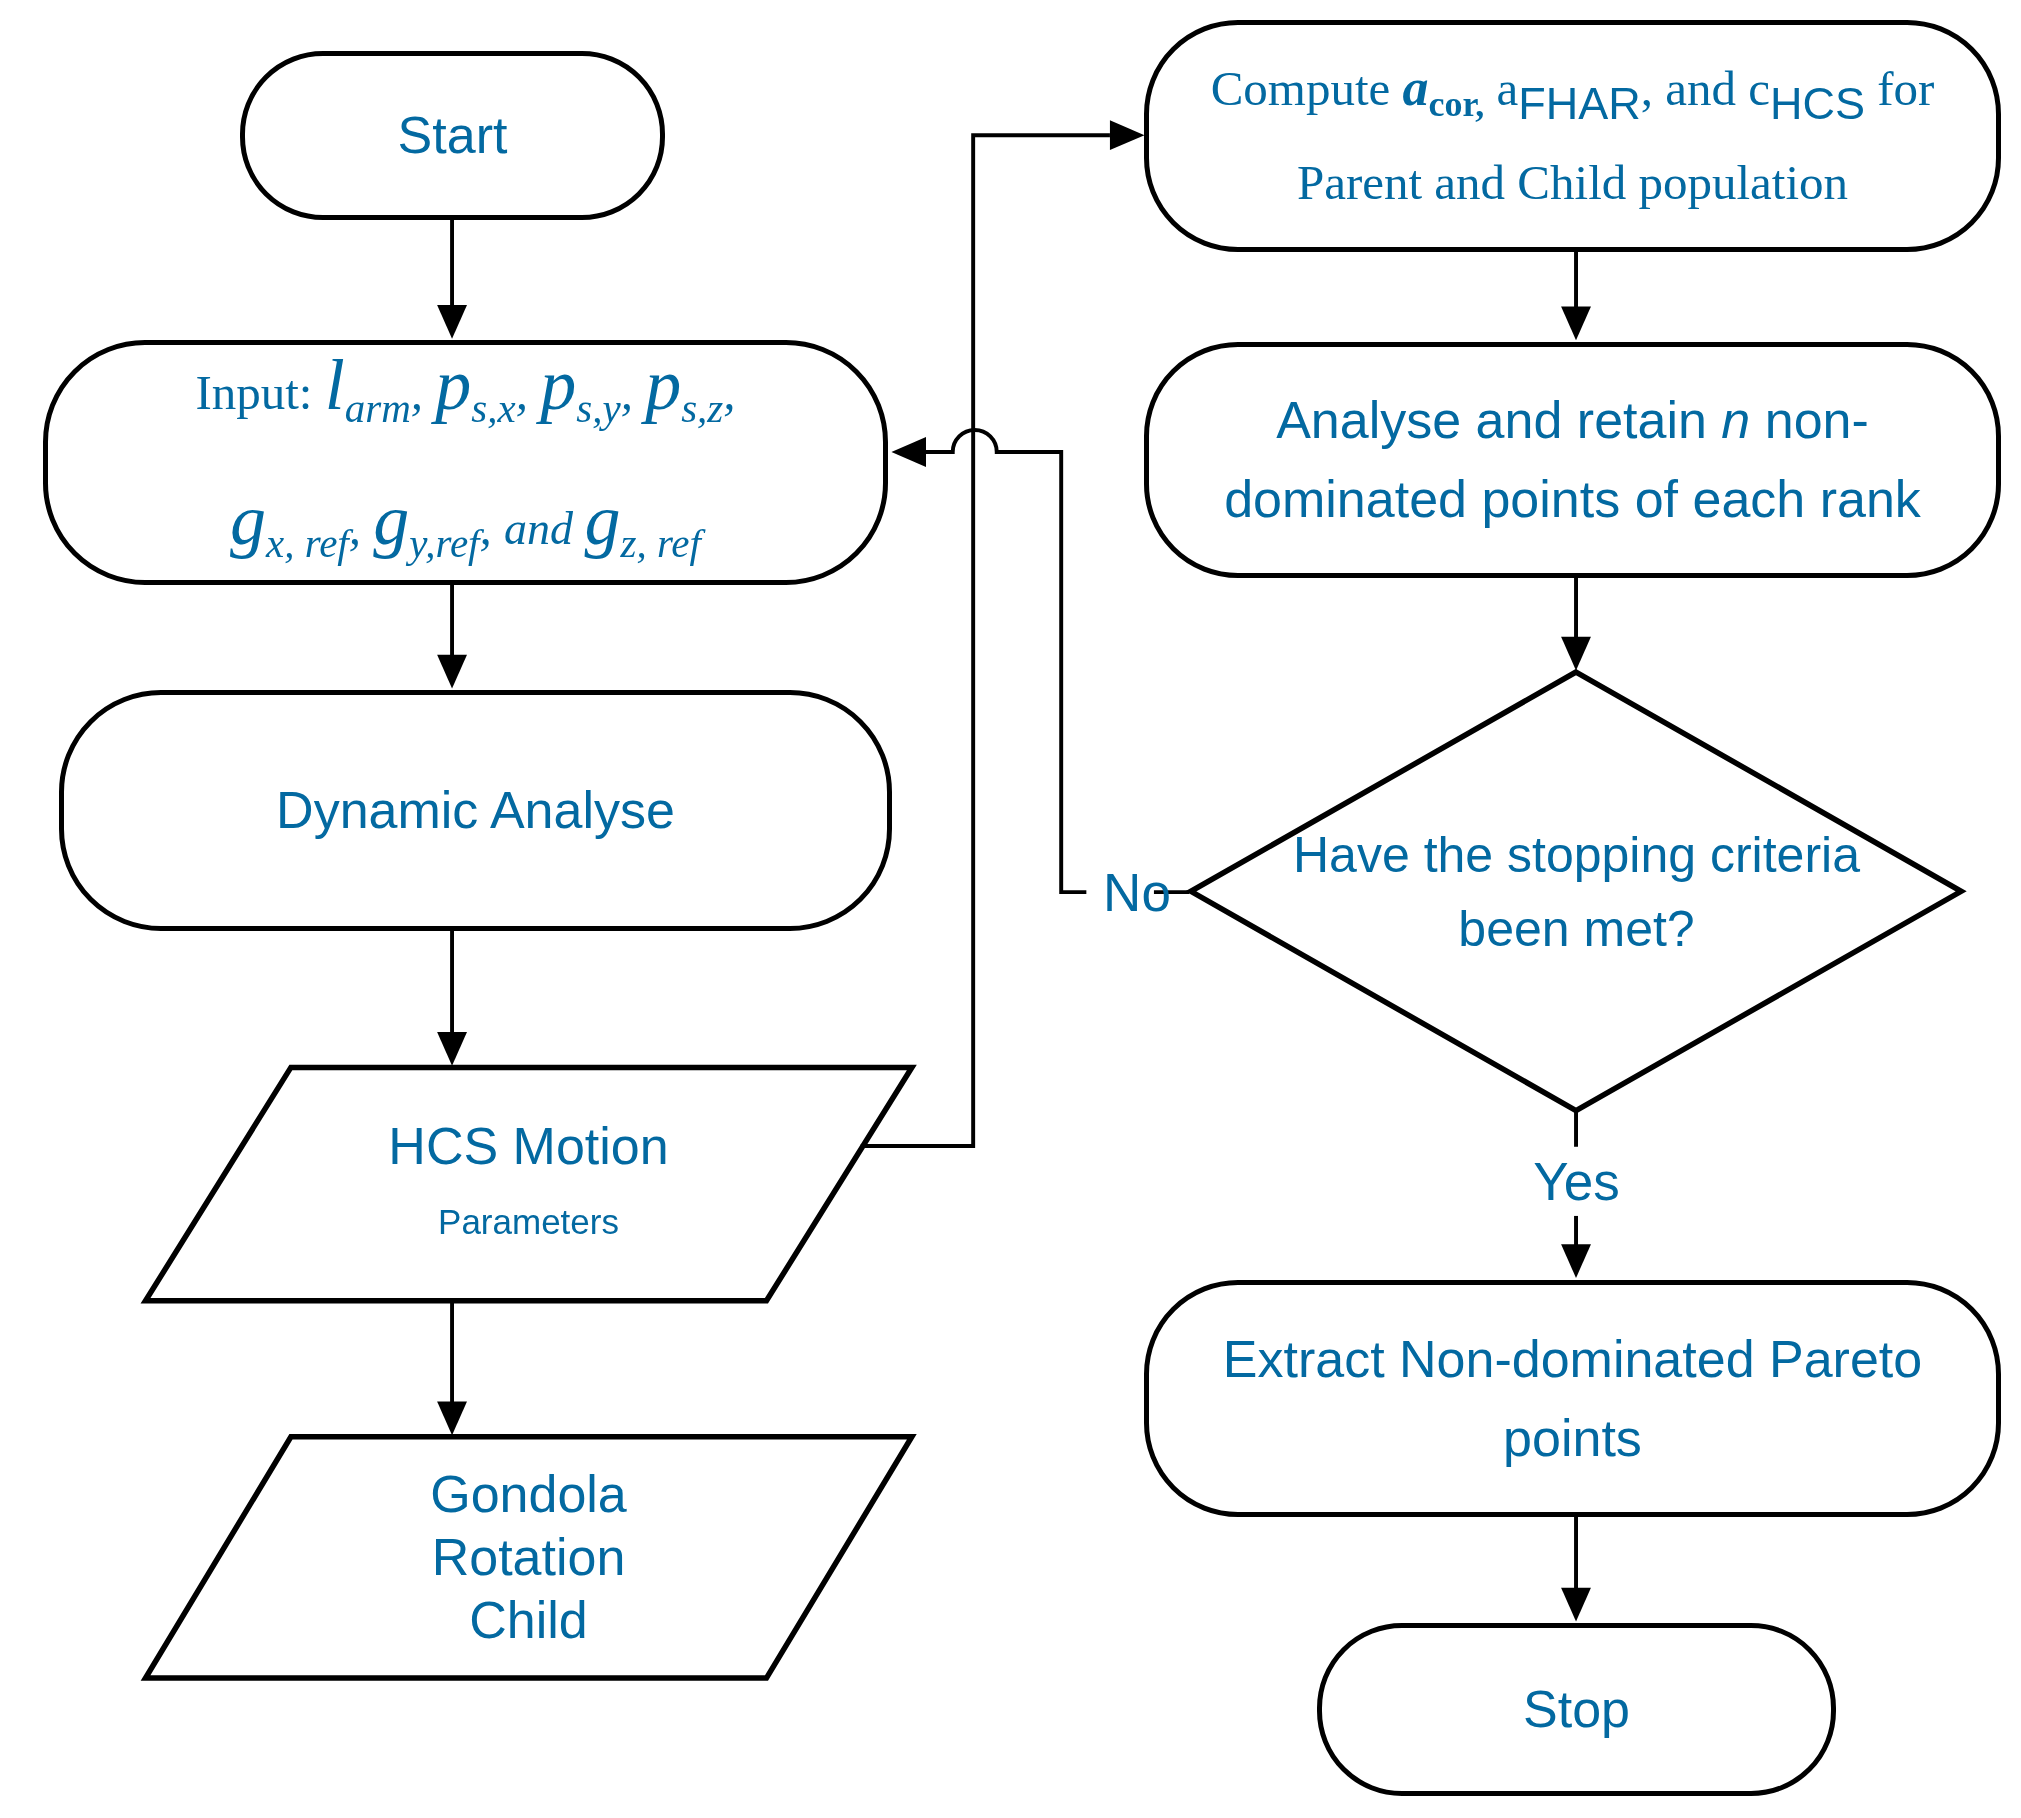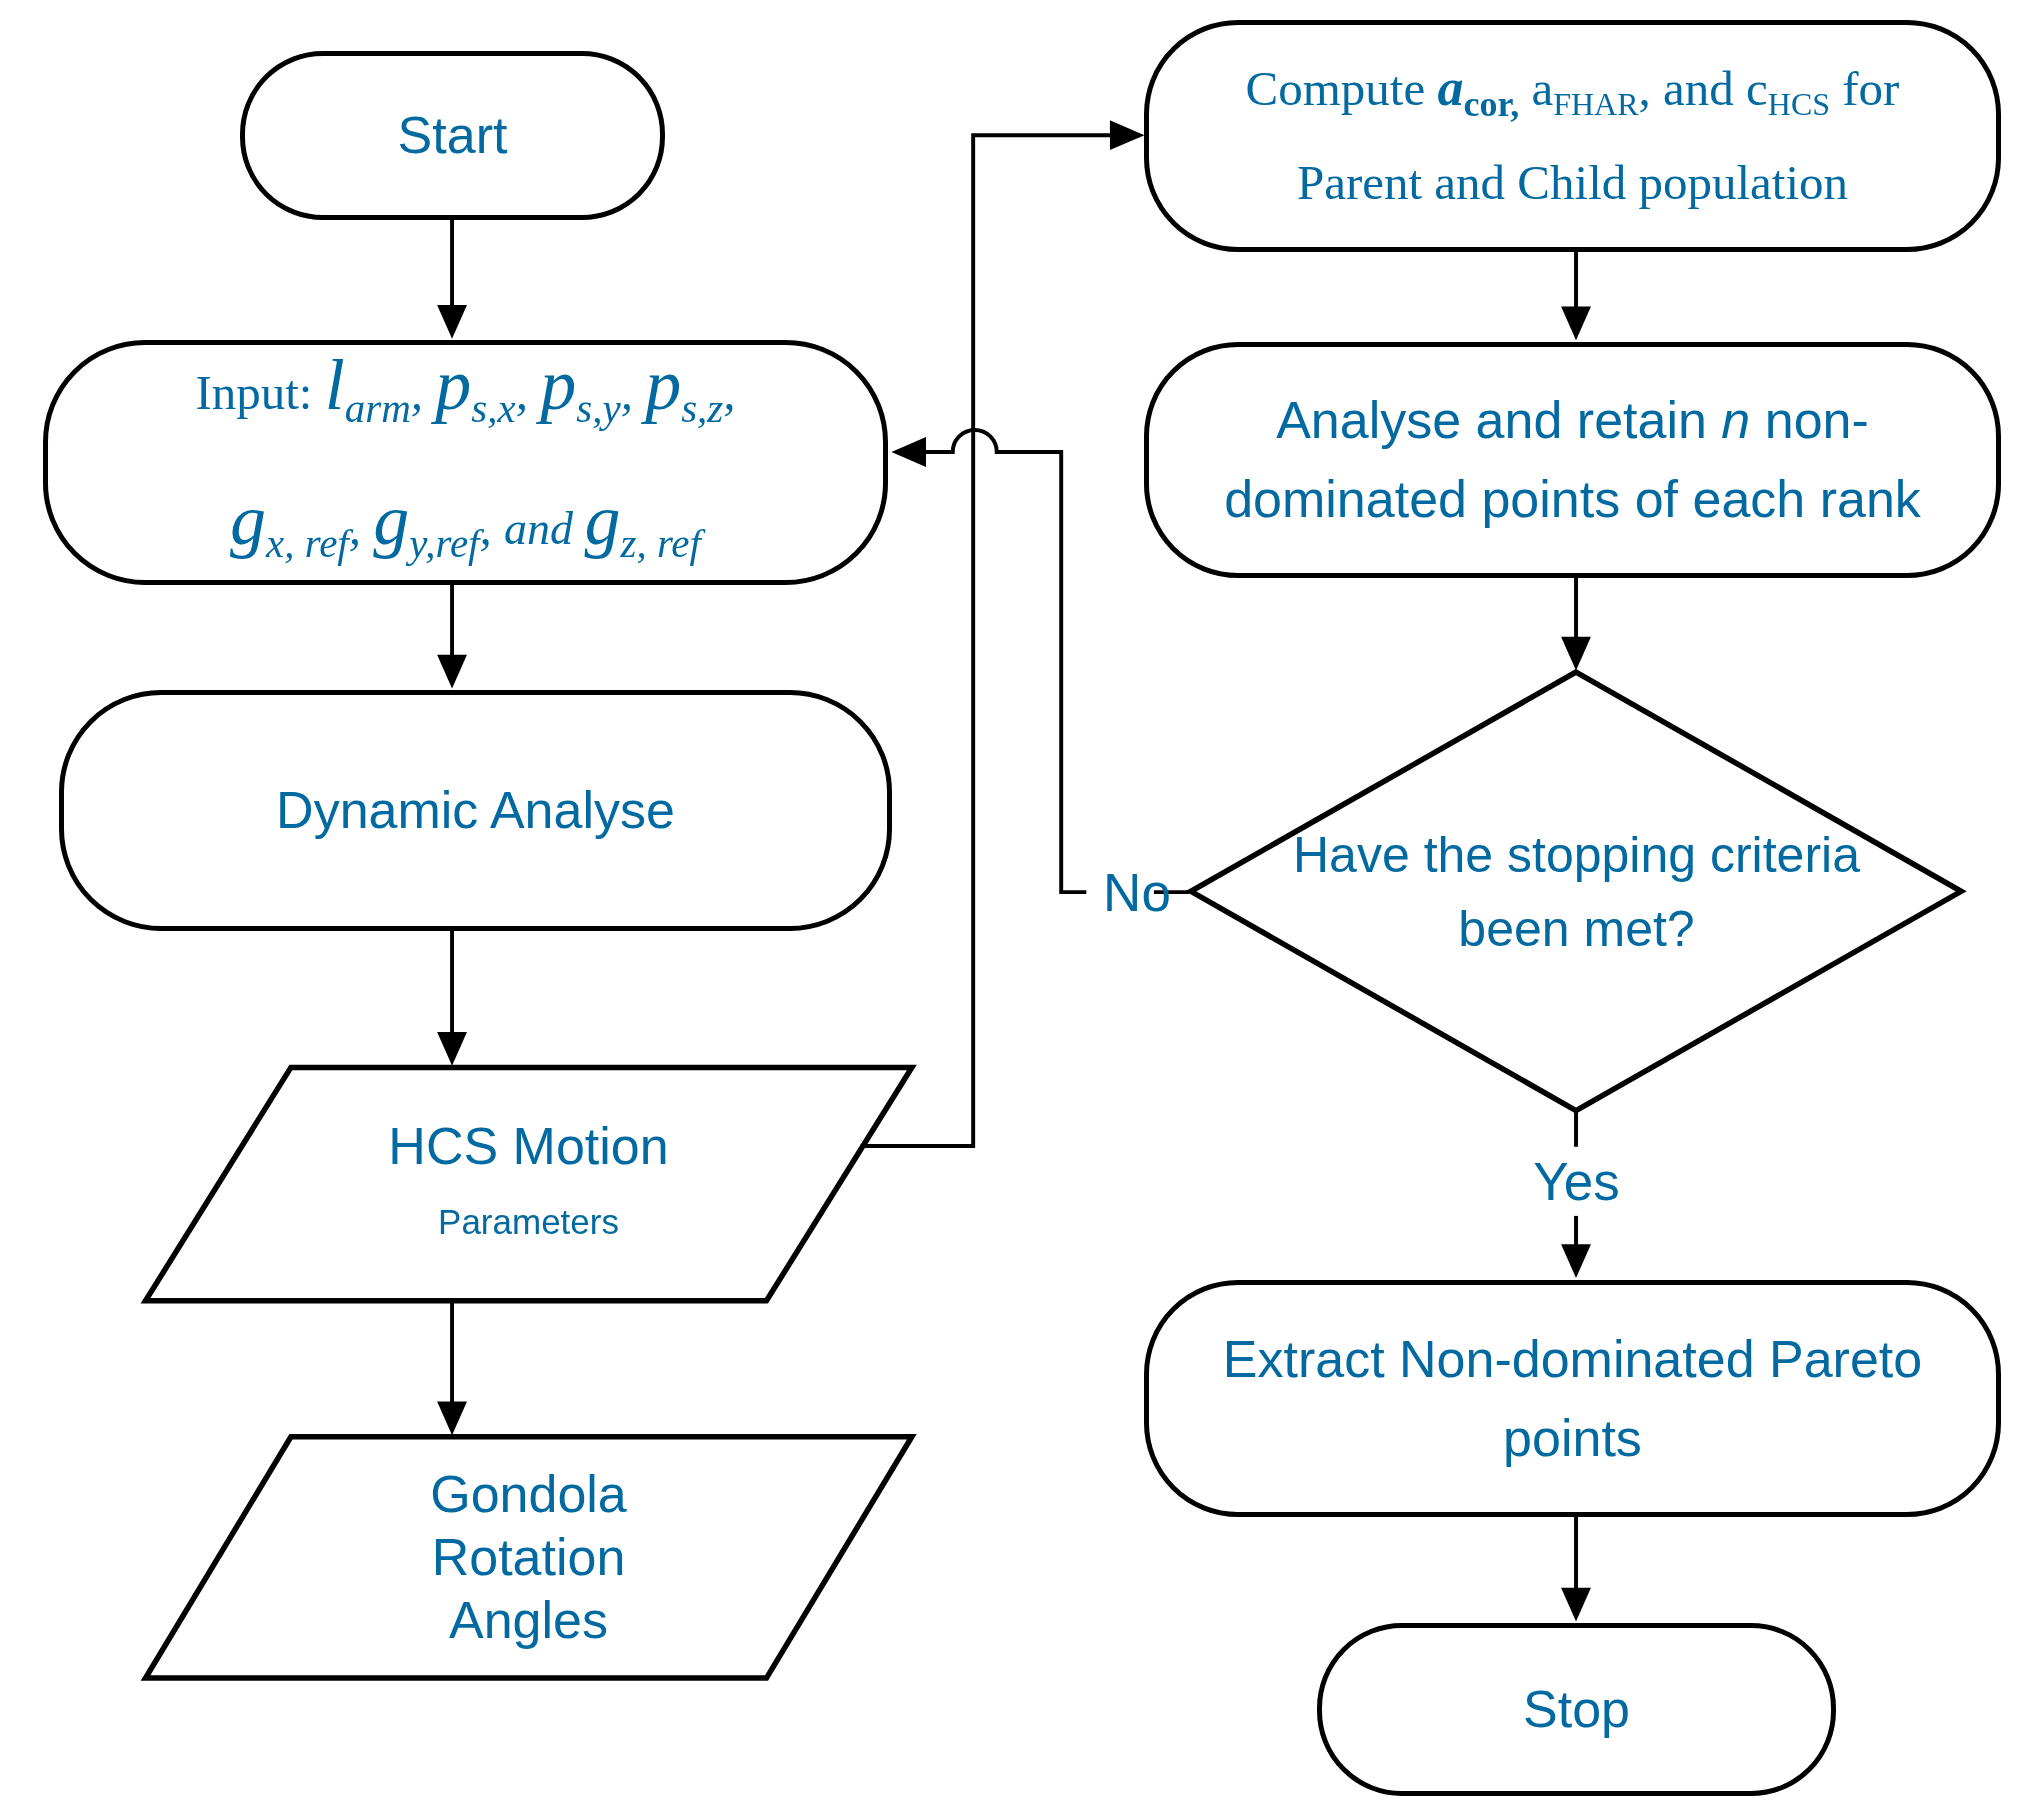--- a/index.html
+++ b/index.html
@@ -31,21 +31,21 @@
   
   .serifline{font-family:"Liberation Serif",serif;}
   .sr{font-family:"Liberation Serif",serif;font-size:49px;}
   .ms{font-family:"Liberation Serif",serif;font-style:italic;font-size:72px;}
   .mss{font-family:"Liberation Serif",serif;font-style:italic;font-size:41px;position:relative;top:0.34em;}
   .mi{font-family:"Liberation Serif",serif;font-style:italic;font-size:49px;}
   .mand{font-family:"Liberation Serif",serif;font-style:italic;font-size:46px;}
   .cr{font-family:"Liberation Serif",serif;font-size:49px;}
   .cbi{font-family:"Liberation Serif",serif;font-size:52px;font-weight:bold;font-style:italic;}
   .cbsub{font-family:"Liberation Serif",serif;font-size:36px;font-weight:bold;position:relative;top:0.30em;margin-top:25px;}
-  .csub{font-family:Liberation Serif, serif;font-size:32px;position:relative;top:0.30em;margin-top:35px;}
+  .csub{font-family:Liberation Sans, sans-serif;font-size:45px;position:relative;top:0.30em;margin-top:35px;}
 </style>
 </head>
 <body>
 
 <div id="canvas">
 
   <svg id="wires" viewBox="0 0 2571 2313">
 
     <polygon points="370,1358 1160,1358 975,1655 185,1655" fill="#ffffff" stroke="#000000" stroke-width="7"></polygon>
 
@@ -100,21 +100,21 @@
   </div>
 
   <div class="label-layer" style="left:230px;top:1105px;width:597px;height:157px;">
     <div class="line" style="font-size:52px;line-height:75px;">HCS Motion</div>
     <div class="line" style="font-size:35px;line-height:75px;">Parameters</div>
   </div>
 
   <div class="label-layer" style="left:230px;top:1461px;width:597px;height:193px;">
     <div class="line" style="font-size:52px;line-height:63px;">Gondola</div>
     <div class="line" style="font-size:52px;line-height:63px;">Rotation</div>
-    <div class="line" style="font-size:52px;line-height:63px;">Angles</div>
+    <div class="line" style="font-size:52px;line-height:63px;">Child</div>
   </div>
 
   <div class="node" style="left:1144px;top:19.7px;width:857px;height:232px;border-radius:94px;">
     <div class="line serifline" style="line-height:82px;"><span class="seg cr">Compute </span><span class="seg cbi">a</span><span class="seg cbsub">cor,</span><span class="seg cr"> a</span><span class="seg csub">FHAR</span><span class="seg cr">, and c</span><span class="seg csub">HCS</span><span class="seg cr"> for</span></div>
     <div class="line cr" style="line-height:82px;">Parent and Child population</div>
   </div>
 
   <div class="node" style="left:1144px;top:342px;width:857px;height:236px;border-radius:94px;">
     <div class="line sans-lg"><span class="seg ">Analyse and retain </span><span class="seg it">n</span><span class="seg "> non-</span></div>
     <div class="line sans-lg">dominated points of each rank</div>

